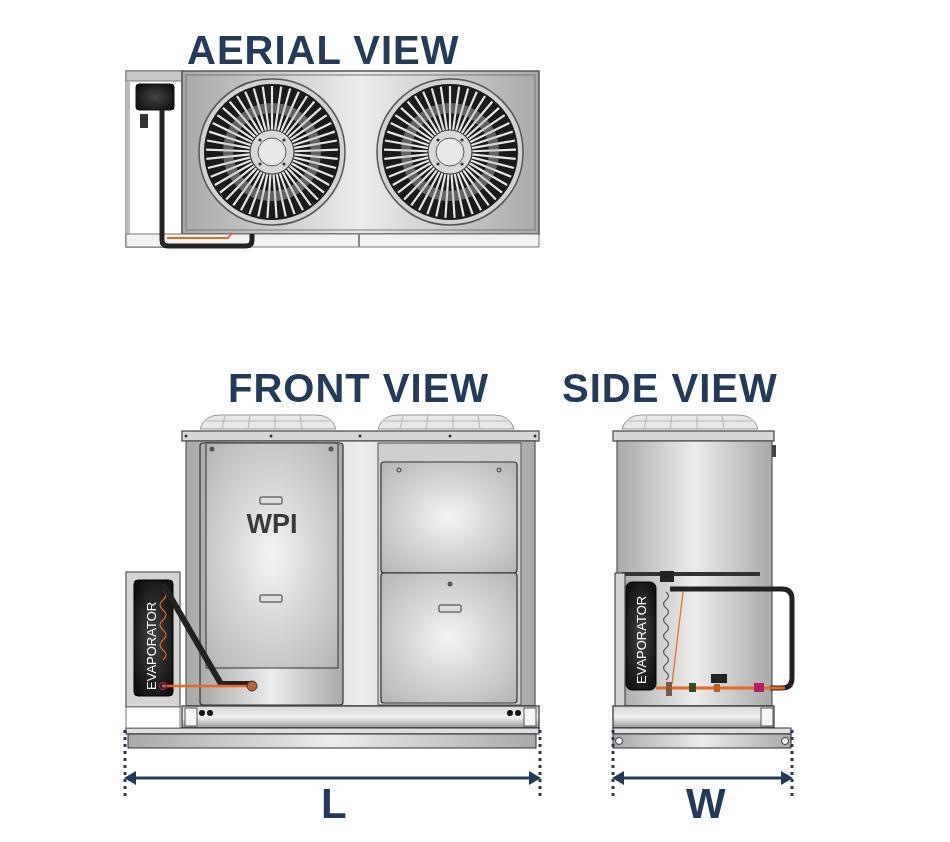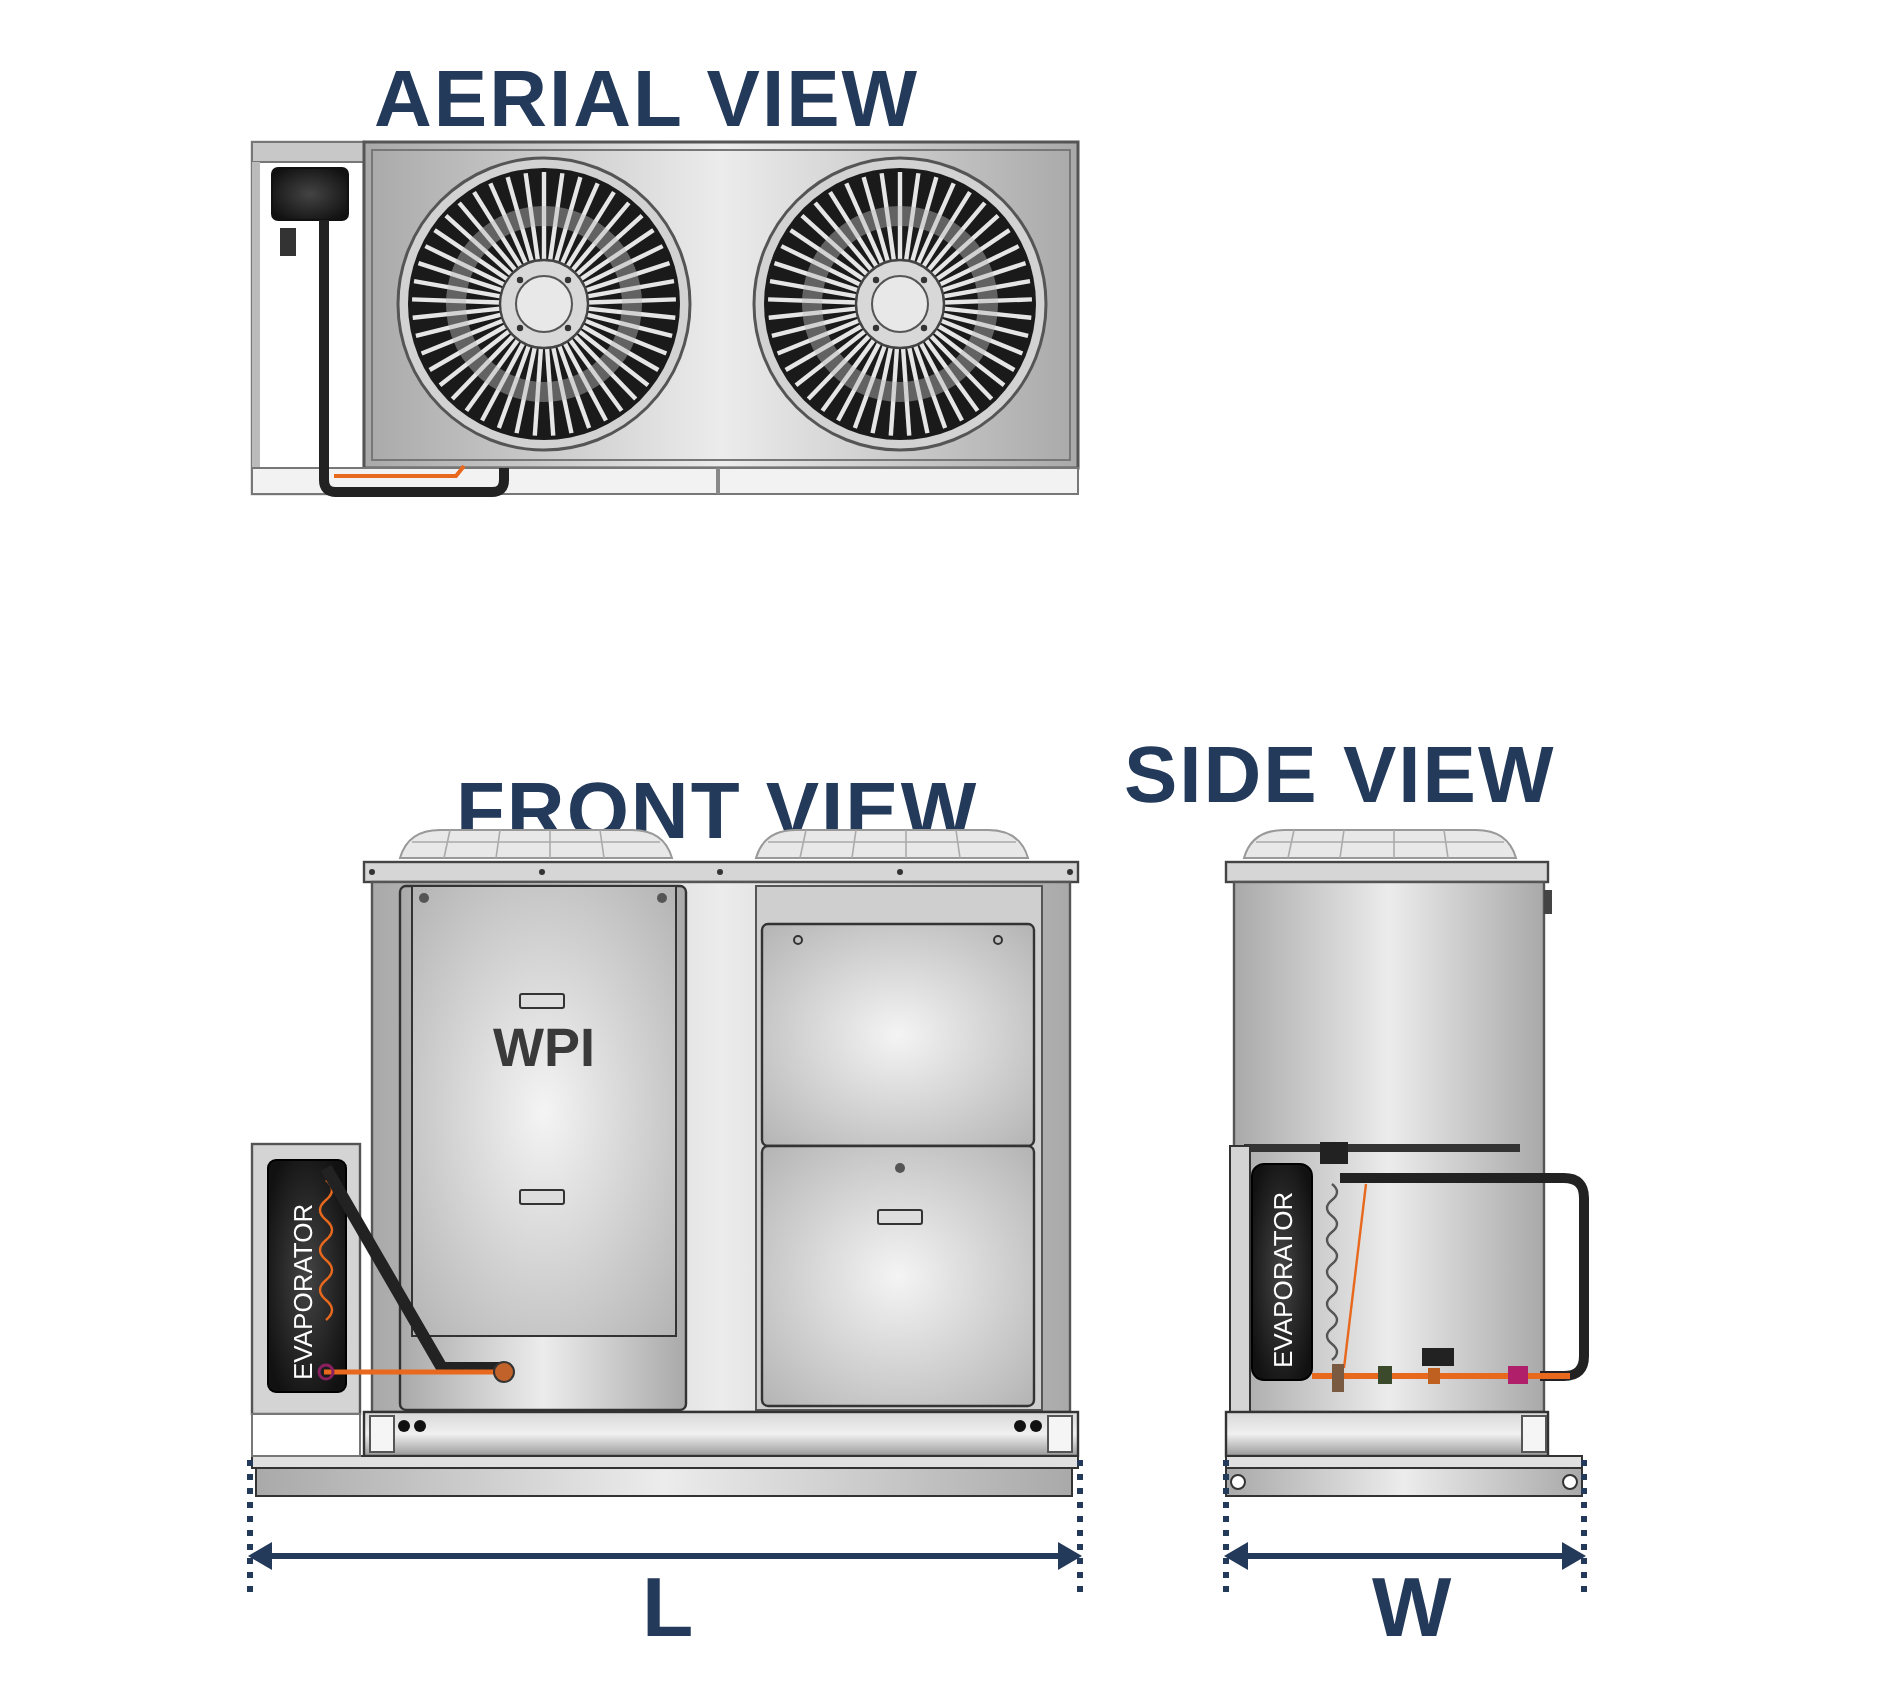--- a/index.html
+++ b/index.html
@@ -4,21 +4,21 @@
 <style>
   html,body{margin:0;padding:0;background:#fff;}
   body{width:950px;height:842px;position:relative;overflow:hidden;font-family:"Liberation Sans",sans-serif;}
   .title{position:absolute;color:#243a5a;font-weight:bold;font-family:"Liberation Sans",sans-serif;letter-spacing:1px;white-space:nowrap;}
   svg{position:absolute;left:0;top:0;}
 </style>
 </head>
 <body>
 
 <div class="title" style="left:187px;top:28px;font-size:40px;text-align:right;">AERIAL VIEW</div>
-<div class="title" style="left:228px;top:384px;font-size:40px;">FRONT VIEW</div>
+<div class="title" style="left:228px;top:366px;font-size:40px;">FRONT VIEW</div>
 <div class="title" style="left:562px;top:366px;font-size:40px;">SIDE VIEW</div>
 
 <svg width="950" height="842" viewBox="0 0 950 842">
   <defs>
     <linearGradient id="metal" x1="0" y1="0" x2="1" y2="0">
       <stop offset="0" stop-color="#a9a9a9"></stop>
       <stop offset="0.5" stop-color="#ececec"></stop>
       <stop offset="1" stop-color="#a9a9a9"></stop>
     </linearGradient>
     <radialGradient id="panel" cx="0.5" cy="0.5" r="0.7">

